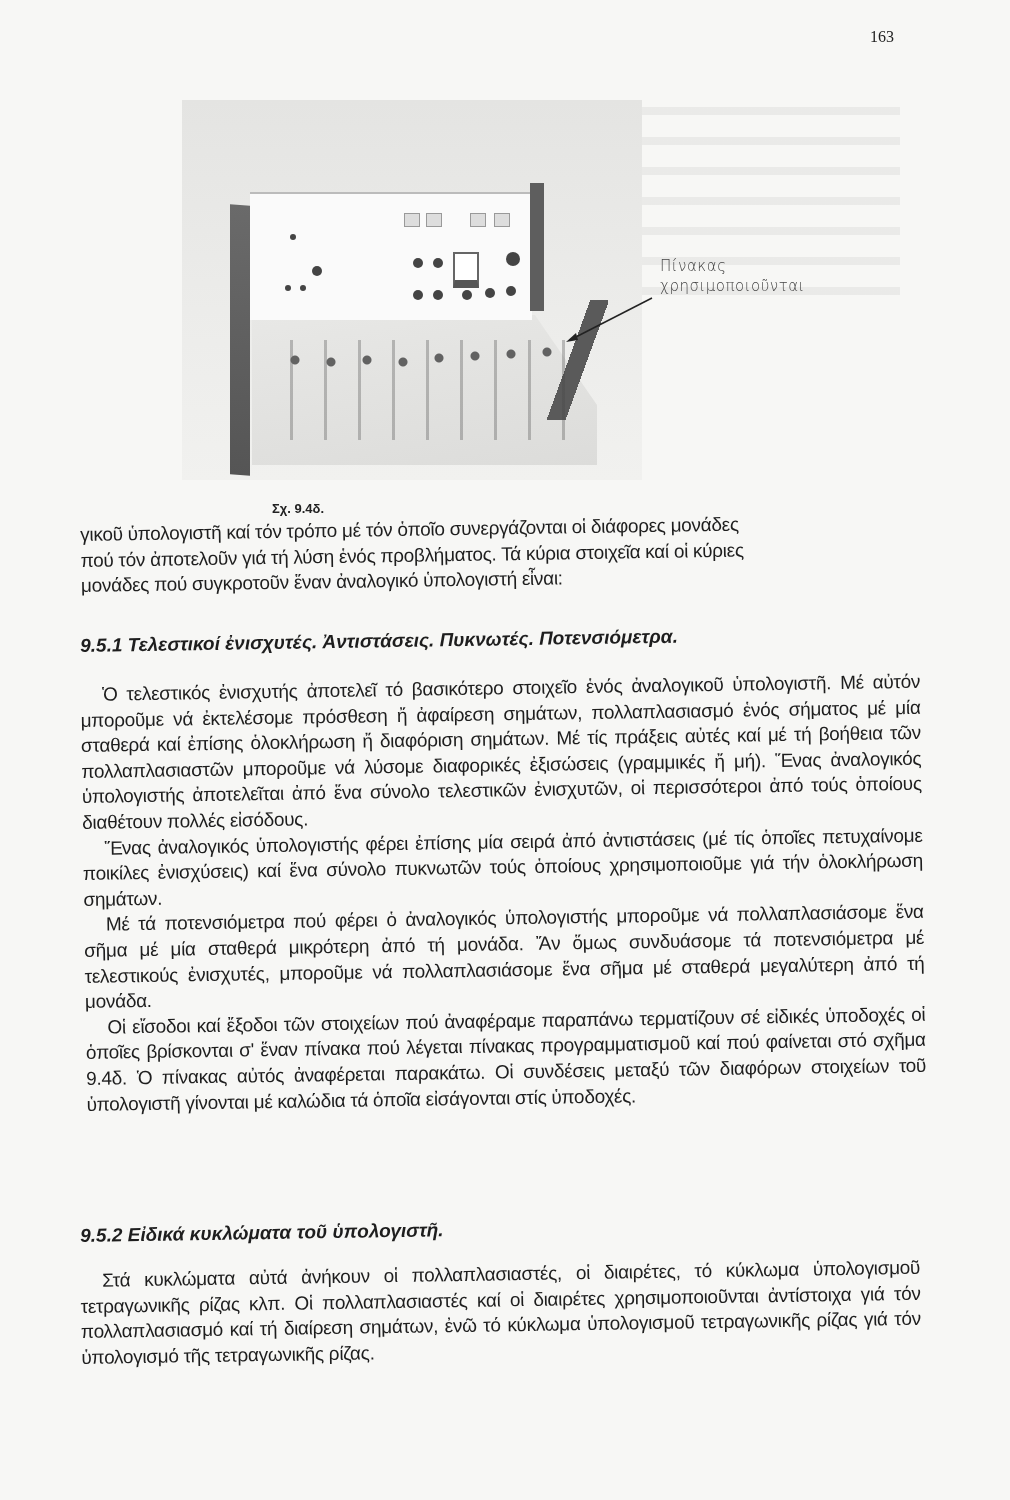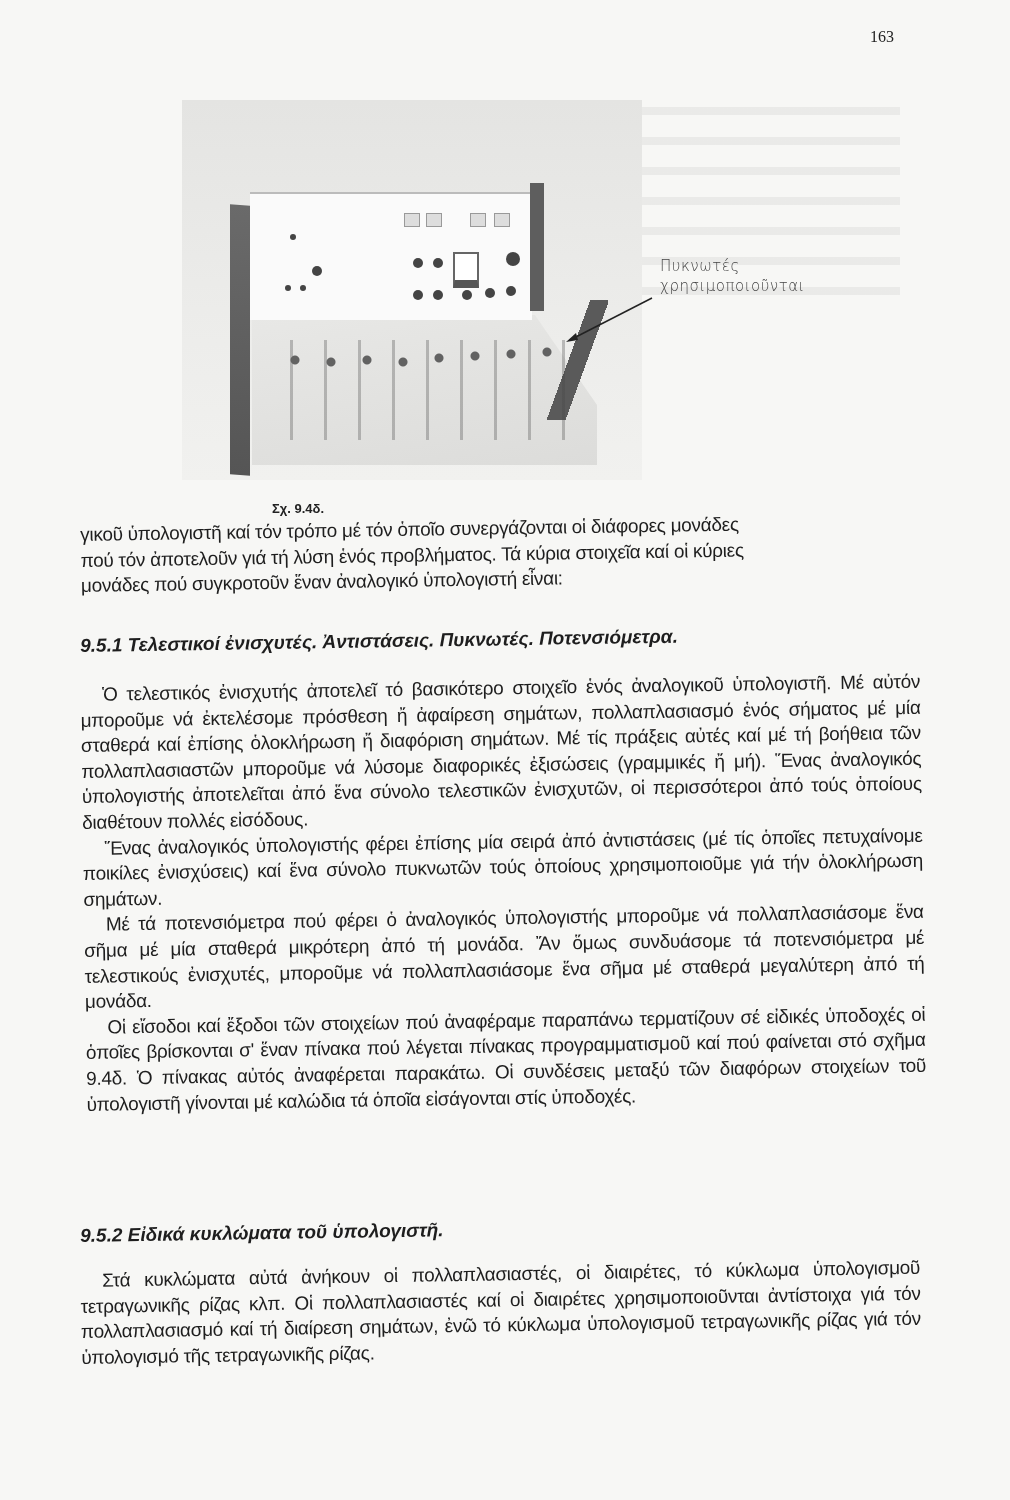--- a/index.html
+++ b/index.html
@@ -112,21 +112,21 @@
     radial-gradient(circle at 29% 20%, #555 4px, transparent 5px),
     radial-gradient(circle at 41% 22%, #555 4px, transparent 5px),
     radial-gradient(circle at 53% 18%, #555 4px, transparent 5px),
     radial-gradient(circle at 65% 16%, #555 4px, transparent 5px),
     radial-gradient(circle at 77% 14%, #555 4px, transparent 5px),
     radial-gradient(circle at 89% 12%, #555 4px, transparent 5px),
     repeating-linear-gradient(90deg, transparent 0 10px, rgba(70,70,70,0.35) 10px 13px, transparent 13px 34px);
   opacity:0.9;"></div>
 
 <div class="callout-label">
-  <div>Πυκνωτές</div>
+  <div>Πίνακας</div>
   <div>χρησιμοποιοῦνται</div>
 </div>
 <svg class="callout-arrow" width="100" height="60" viewBox="0 0 100 60">
   <line x1="92" y1="8" x2="10" y2="50" stroke="#222" stroke-width="1.5"></line>
   <polygon points="6,52 16,43 18,50" fill="#222"></polygon>
 </svg>
 
 <div class="figure-caption">Σχ. 9.4δ.</div>
 
 <div class="text block1">

